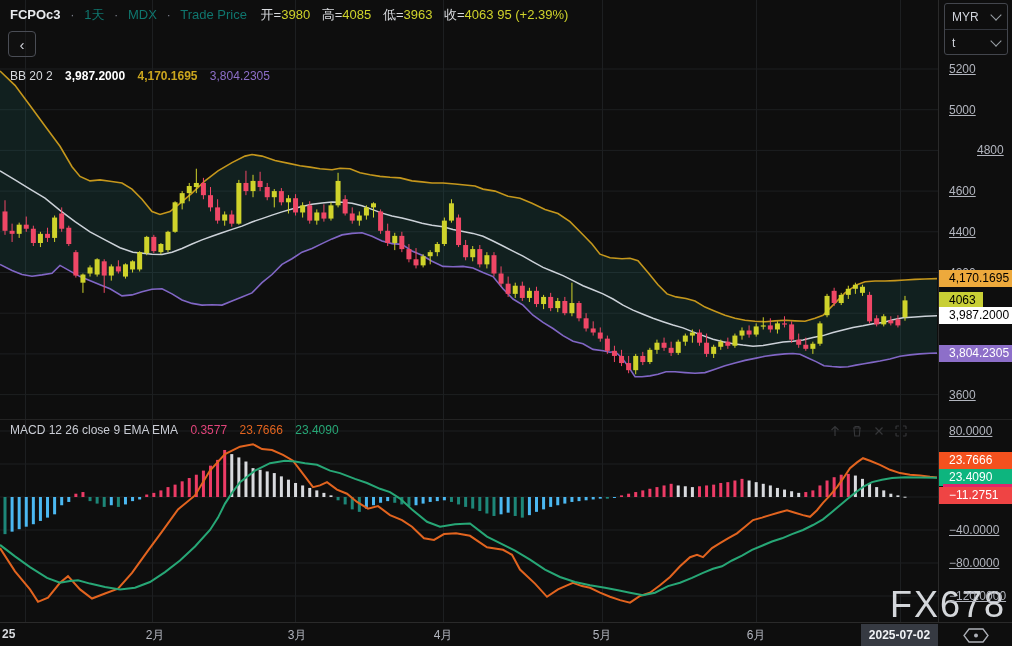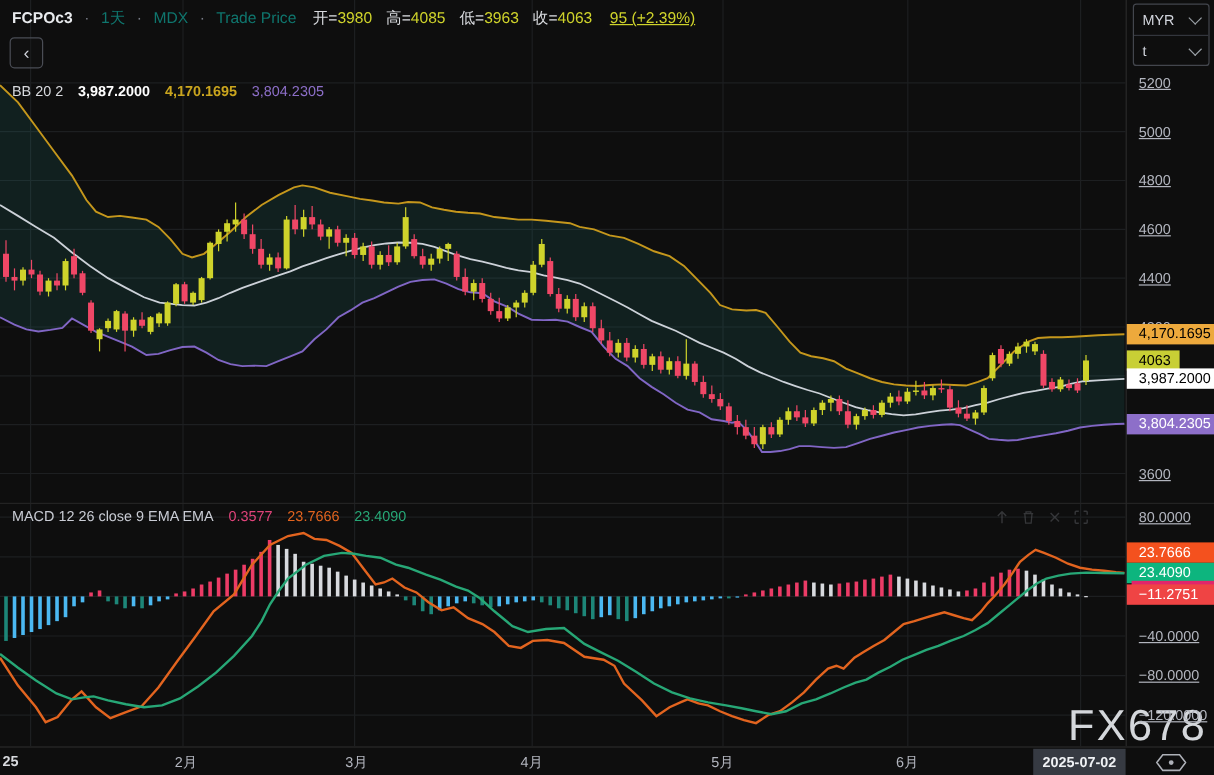--- a/index.html
+++ b/index.html
@@ -7,21 +7,21 @@
        font-family:"Liberation Sans", sans-serif; color:#d1d4dc;}
   svg{display:block;}
   .abs{position:absolute;}
   
   .hdr1{left:10px;top:6px;font-size:13px;z-index:9;white-space:nowrap;}
   .hdr1 .dot{color:#787b86;margin:0 6px;}
   .hdr1 .sym{color:#e8eaed;font-weight:700;}
   .hdr1 .itm{color:#0f766e;}
   .hdr1 .ohlc{margin-left:10px;color:#cfd32b;}
   .hdr1 .ohlc .k{color:#d8dade;}
-  .hdr1 .chg{margin-left:11px;color:#cfd32b;text-decoration:underline;}
+  .hdr1 .chg{margin-left:0;color:#cfd32b;}
   .backbtn{left:8px;top:31px;width:26px;height:24px;border:1px solid #4a4d55;border-radius:4px;
            display:flex;align-items:center;justify-content:center;color:#d1d4dc;font-size:15px;
            z-index:9;cursor:pointer;background:rgba(20,20,20,.4);}
   .hdr2{left:10px;top:57px;font-size:12px;z-index:9;white-space:nowrap;color:#d8dade;margin-top:12px;}
   .hdr2 span{margin-right:9px;}
   .macdhdr{left:10px;top:423px;font-size:12px;z-index:9;white-space:nowrap;color:#c9ccd4;}
   .macdhdr span{margin-right:9px;}
   
   .axis{left:938px;top:0;width:74px;height:622px;border-left:1px solid #2a2a2a;z-index:6;}
   .currbox{position:absolute;left:5px;top:3px;width:62px;height:50px;border:1px solid #43464d;
@@ -528,21 +528,21 @@
         <span>MYR</span>
         <span class="chev"></span>
       </div>
       <div class="currrow">
         <span>t</span>
         <span class="chev"></span>
       </div>
     </div>
   <div class="tick" style="top: 61px;">5200</div>
       <div class="tick" style="top: 101.7px;">5000</div>
-      <div class="tick" style="top: 142.4px;">4800</div>
+      <div class="tick" style="top: 142.4px; margin-left: 28px;">4800</div>
       <div class="tick" style="top: 183.1px;">4600</div>
       <div class="tick" style="top: 223.8px;">4400</div>
       <div class="tick" style="top: 264.5px;">4200</div>
       <div class="tick" style="top: 305.2px;">4000</div>
       <div class="tick" style="top: 345.9px;">3800</div>
       <div class="tick" style="top: 386.6px;">3600</div>
       <div class="tick" style="top: 423px;">80.0000</div>
       <div class="tick" style="top: 522px;">−40.0000</div>
       <div class="tick" style="top: 555px;">−80.0000</div>
       <div class="tick" style="top: 588px;">−120.0000</div>

